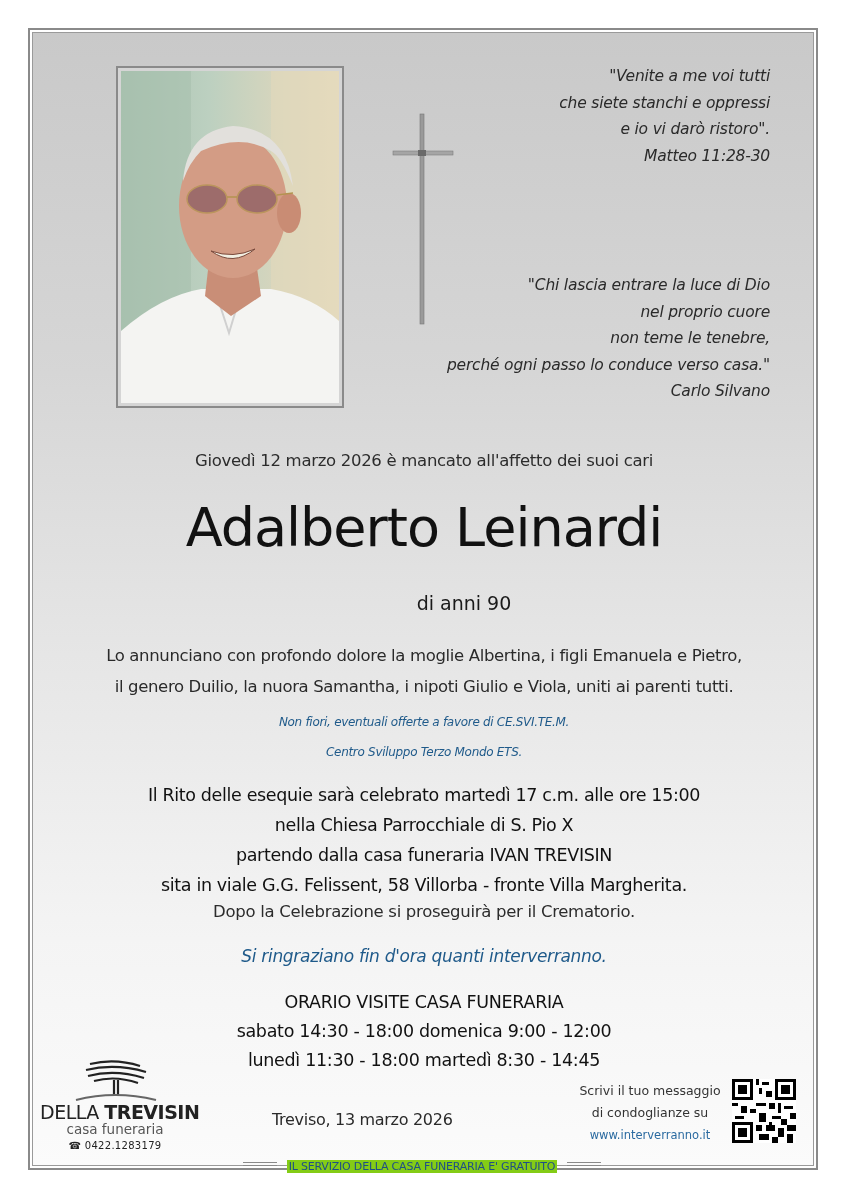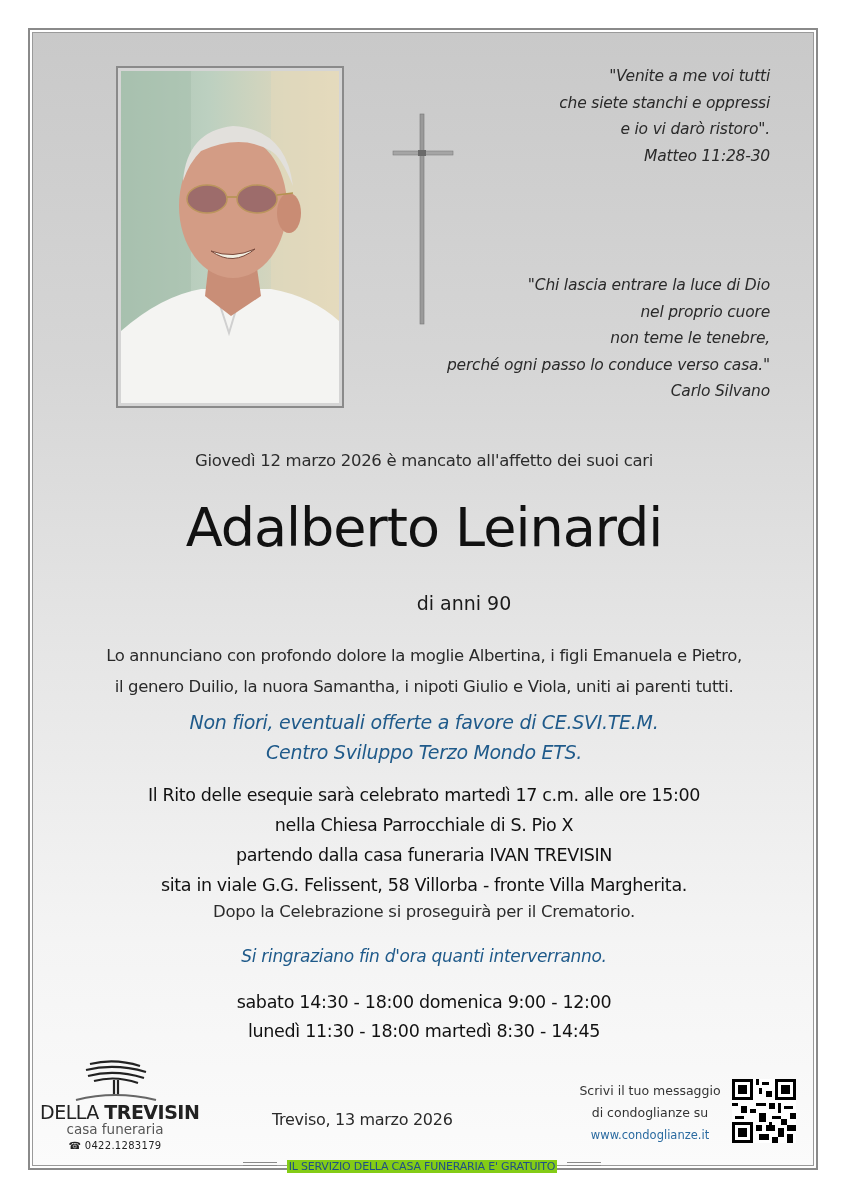--- a/index.html
+++ b/index.html
@@ -32,21 +32,21 @@
       font-size: 15.5px; line-height: 26.5px; color: #2a2a2a; letter-spacing: -0.2px;
     }
     .quote div { white-space: nowrap; }
     .q1 { top: 63px; }
     .q2 { top: 272px; }
     .center { position: absolute; left: 0; width: 848px; text-align: center; white-space: nowrap; }
     .announce { top: 451px; font-size: 16.5px; color: #2c2c2c; letter-spacing: -0.3px; }
     .name { top: 496px; font-size: 54px; color: #111; letter-spacing: -1px; font-weight: 400; }
     .age { top: 592px; font-size: 19px; color: #1a1a1a; margin-left: 40px; }
     .family { top: 640px; font-size: 16.5px; line-height: 31px; color: #2a2a2a; letter-spacing: -0.35px; }
-    .charity { top: 707px; font-size: 19px; line-height: 30px; color: #1f5a8a; font-style: italic; letter-spacing: -0.3px; }
+    .charity { top: 707px; font-size: 12px; line-height: 30px; color: #1f5a8a; font-style: italic; letter-spacing: -0.3px; }
     .rites { top: 780px; font-size: 17.5px; line-height: 30px; color: #111; font-weight: 500; letter-spacing: -0.35px; }
     .cremation { top: 902px; font-size: 16.5px; color: #2c2c2c; letter-spacing: -0.3px; }
     .thanks { top: 946px; font-size: 17px; color: #1f5a8a; font-style: italic; letter-spacing: -0.3px; }
     .hours { top: 988px; font-size: 17.5px; line-height: 29px; color: #111; letter-spacing: -0.3px; }
     .logo { position: absolute; left: 40px; top: 1058px; width: 150px; height: 100px; text-align: center; }
     .logo svg { display: block; margin: 0 auto; }
     .logo-name { font-size: 19px; color: #222; letter-spacing: -0.5px; line-height: 20px; margin-top: 0px; white-space: nowrap; }
     .logo-name b { font-weight: 700; }
     .logo-sub { font-size: 13.5px; color: #555; line-height: 15px; }
     .logo-phone { font-size: 10px; color: #222; margin-top: 3px; letter-spacing: 0.3px; }
@@ -130,20 +130,21 @@
   <div>Il Rito delle esequie sarà celebrato martedì 17 c.m. alle ore 15:00</div>
   <div>nella Chiesa Parrocchiale di S. Pio X</div>
   <div>partendo dalla casa funeraria IVAN TREVISIN</div>
   <div>sita in viale G.G. Felissent, 58 Villorba - fronte Villa Margherita.</div>
 </div>
 
 <div class="center cremation">Dopo la Celebrazione si proseguirà per il Crematorio.</div>
 <div class="center thanks">Si ringraziano fin d'ora quanti interverranno.</div>
 
 <div class="center hours">
+  <div>ORARIO VISITE CASA FUNERARIA</div>
   <div>sabato 14:30 - 18:00 domenica 9:00 - 12:00</div>
   <div>lunedì 11:30 - 18:00 martedì 8:30 - 14:45</div>
 </div>
 
 <div class="logo">
   <svg width="90" height="44" viewBox="0 0 90 44">
     <path d="M20 6 Q45 0 70 8" stroke="#222" stroke-width="2.2" fill="none"></path>
     <path d="M16 12 Q45 5 76 14" stroke="#222" stroke-width="2.2" fill="none"></path>
     <path d="M18 18 Q45 11 74 20" stroke="#222" stroke-width="2.2" fill="none"></path>
     <path d="M24 23 Q45 17 68 25" stroke="#222" stroke-width="2" fill="none"></path>
@@ -153,21 +154,21 @@
   <div class="logo-name"><span>DELLA</span> <b>TREVISIN</b></div>
   <div class="logo-sub">casa funeraria</div>
   <div class="logo-phone"><span>☎</span> <span>0422.1283179</span></div>
 </div>
 
 <div class="place-date">Treviso, 13 marzo 2026</div>
 
 <div class="condol">
   <div>Scrivi il tuo messaggio</div>
   <div>di condoglianze su</div>
-  <div class="url">www.condoglianze.it</div>
+  <div class="url">www.interverranno.it</div>
 </div>
 <svg class="qr" viewBox="0 0 21 21" shape-rendering="crispEdges">
   <rect width="21" height="21" fill="#fff"></rect>
   <g fill="#000">
     <rect x="0" y="0" width="7" height="7"></rect>
       <rect x="1" y="1" width="5" height="5" fill="#fff"></rect>
       <rect x="2" y="2" width="3" height="3"></rect>
     <rect x="14" y="0" width="7" height="7"></rect>
       <rect x="15" y="1" width="5" height="5" fill="#fff"></rect>
       <rect x="16" y="2" width="3" height="3"></rect>

